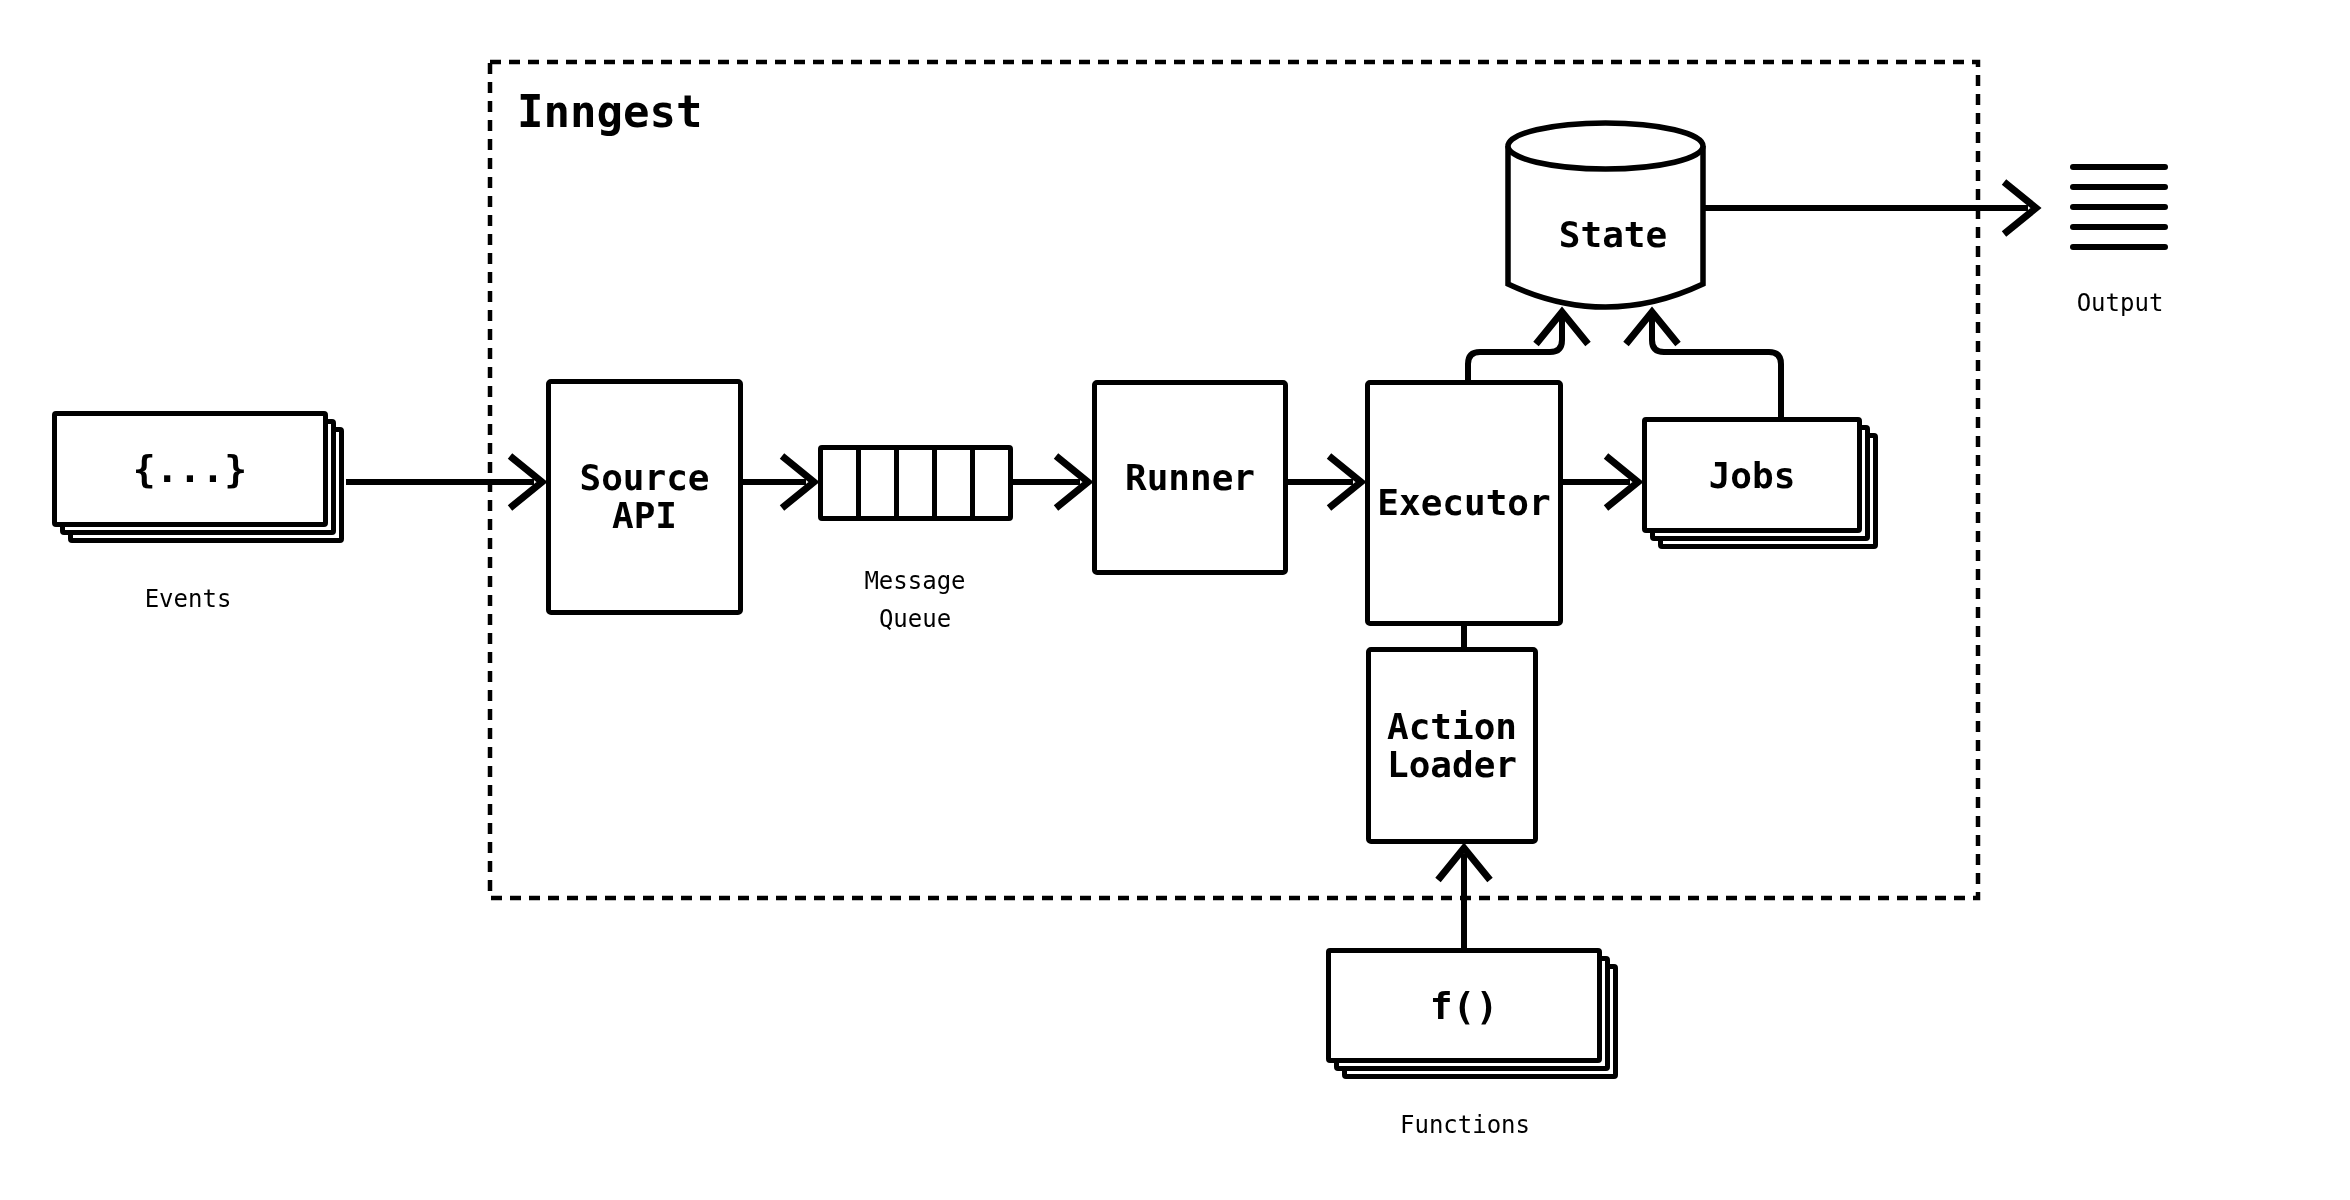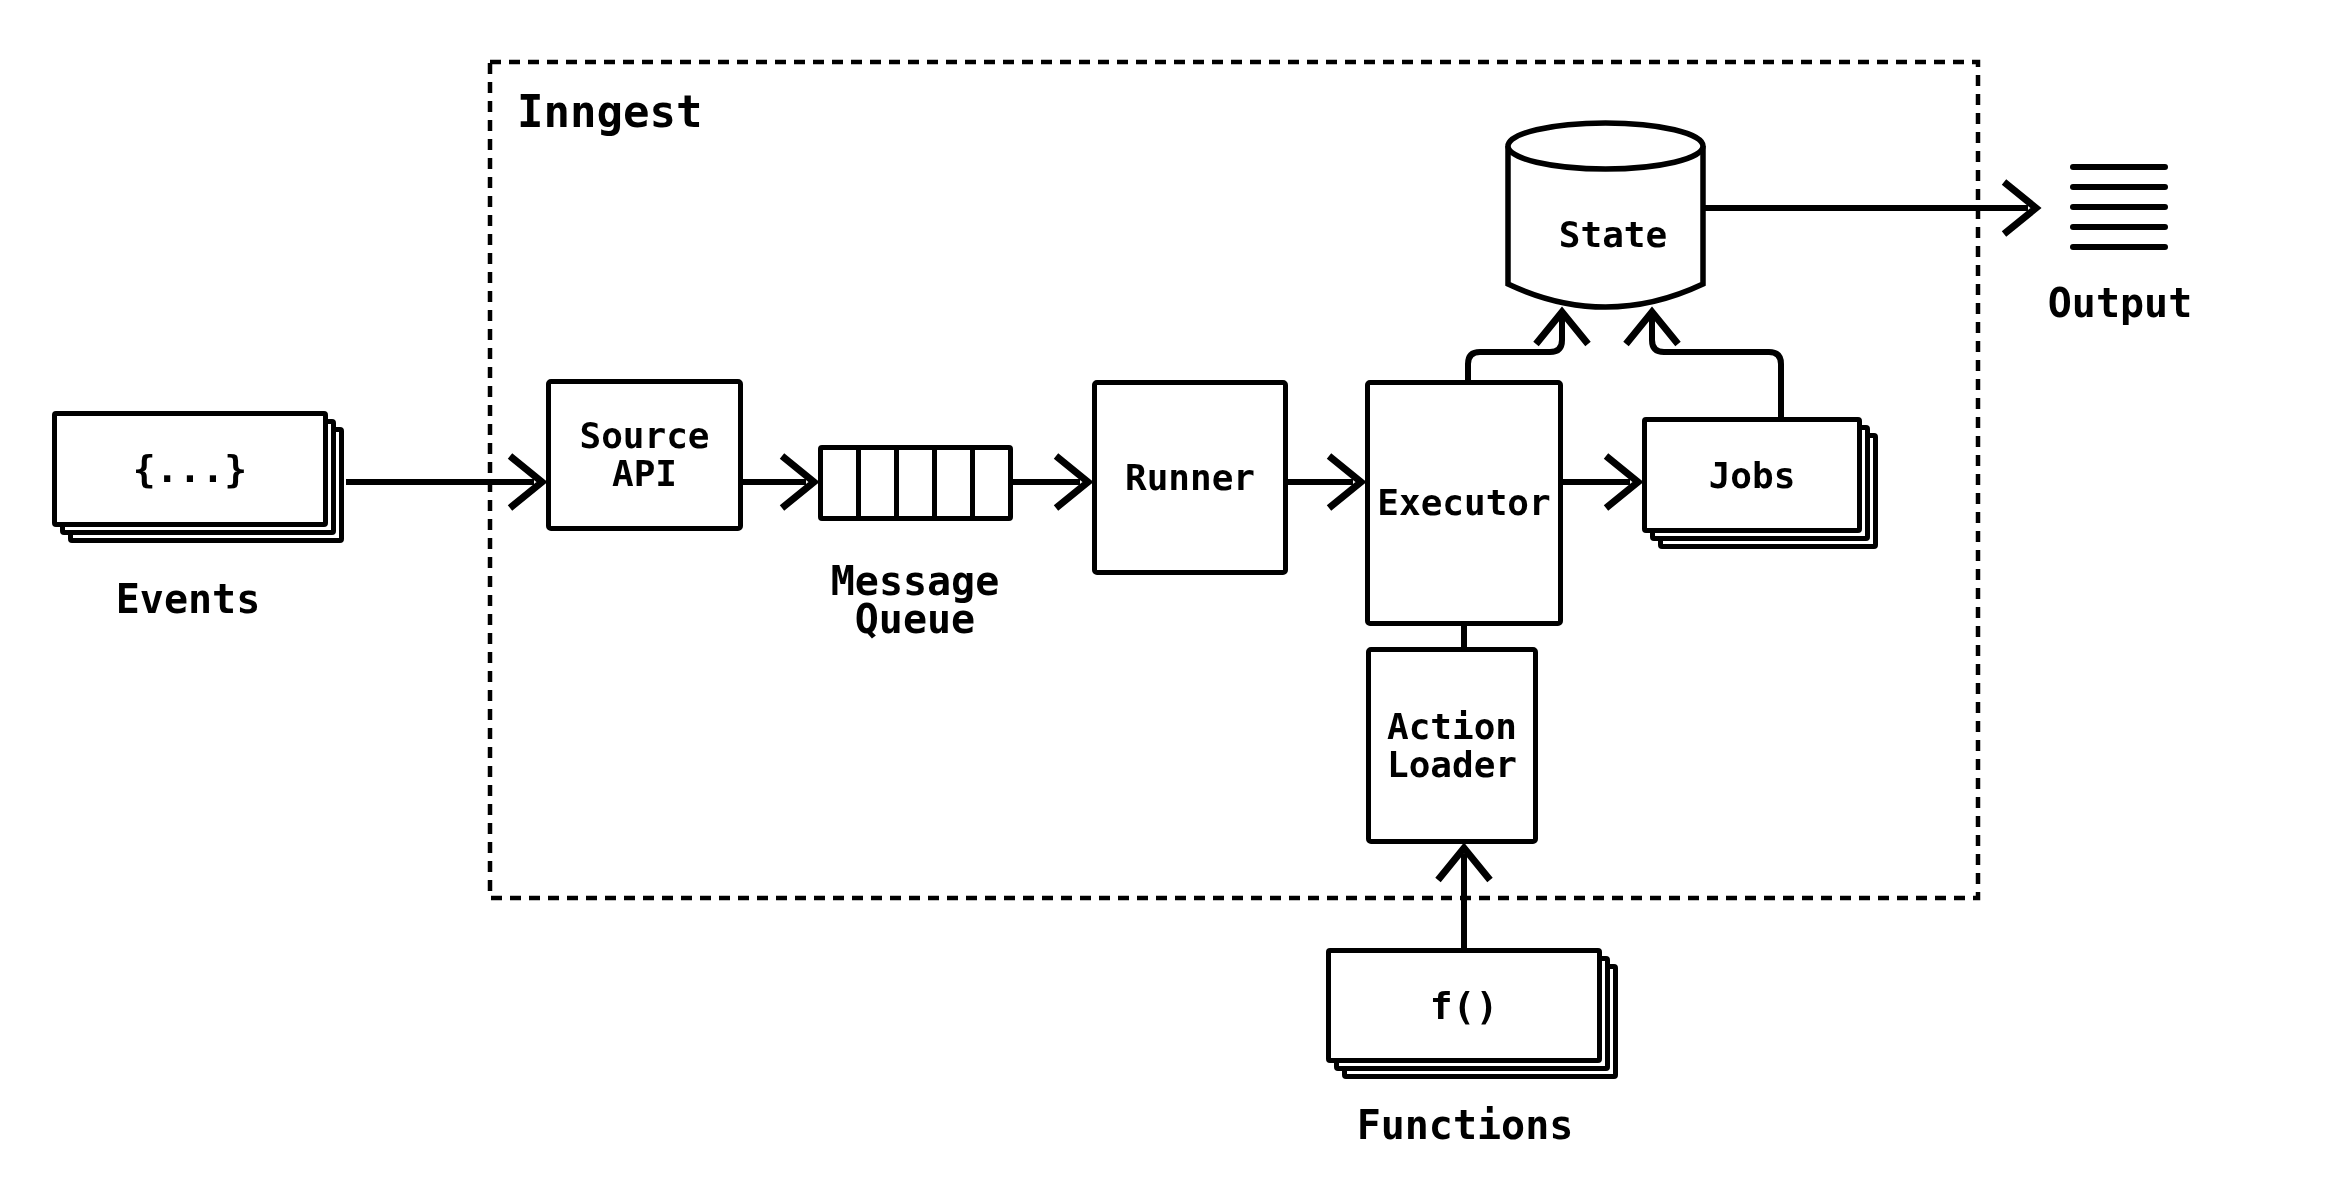--- a/index.html
+++ b/index.html
@@ -68,22 +68,22 @@
     justify-content: center;
     font-weight: 700;
     font-size: 38px;
     color: var(--ink);
   }
 
   .diagram-caption {
     position: absolute;
     z-index: 2;
     transform: translateX(-50%);
-    font-weight: 700;
-    font-size: 40px;
+    font-weight: 400;
+    font-size: 24px;
     line-height: 38px;
     color: var(--ink);
     text-align: center;
     white-space: pre-line;
   }
 
   .boundary-label {
     position: absolute;
     z-index: 2;
     font-weight: 700;
@@ -200,21 +200,21 @@
 
   <div class="stack" style="left:52px; top:411px; width:276px; height:116px;">
     <div class="stack-layer" style="left: 16px; top: 16px;"></div>
       <div class="stack-layer" style="left: 8px; top: 8px;"></div>
       <div class="stack-front">
       <span>{...}</span>
     </div>
   </div>
   <div class="diagram-caption" style="left:188px; top:580px;">Events</div>
 
-  <div class="node-box two-line" style="left:546px; top:379px; width:197px; height:152px;">
+  <div class="node-box two-line" style="left:546px; top:379px; width:197px; height:236px;">
     <span class="two-line">Source
 API</span>
   </div>
 
   <div class="queue" id="queue">
       <div class="queue-cell"></div>
       <div class="queue-cell"></div>
       <div class="queue-cell"></div>
       <div class="queue-cell"></div>
       <div class="queue-cell"></div>

